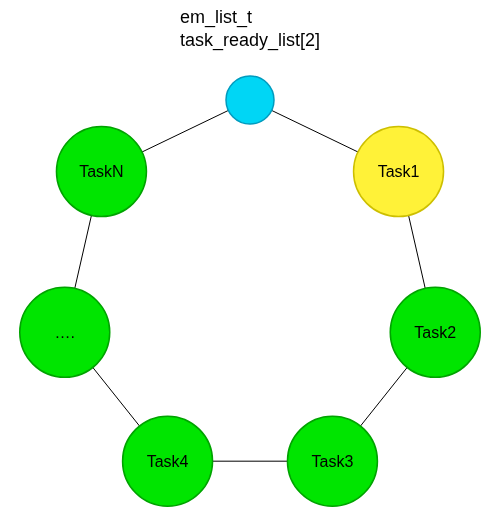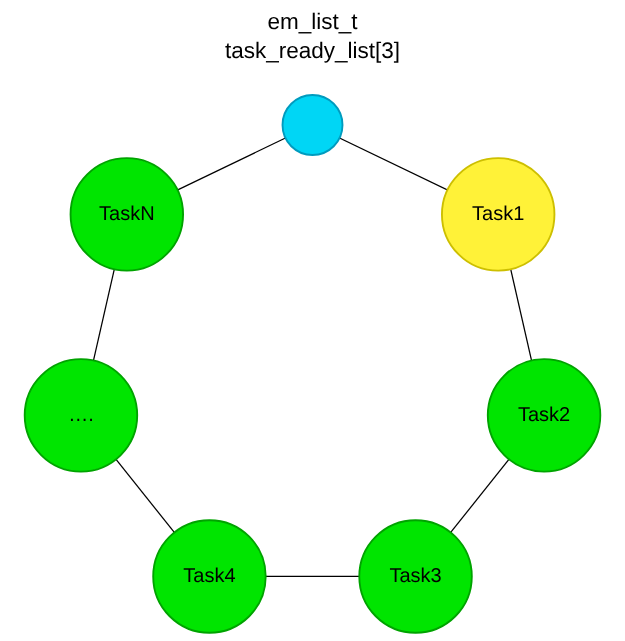--- a/index.html
+++ b/index.html
@@ -11,33 +11,33 @@
       font-family: Arial, sans-serif;
     }
     svg {
       display: block;
     }
     .title-block {
       position: absolute;
       left: 50%;
       transform: translateX(-50%);
       top: 6px;
-      text-align: center;
+      text-align: left;
       font-size: 18px;
       line-height: 1.25;
       color: #000;
       white-space: nowrap;
     }
   </style>
 </head>
 <body>
 
 <div class="title-block">
   <div>em_list_t</div>
-  <div>task_ready_list[3]</div>
+  <div>task_ready_list[2]</div>
 </div>
 
 <svg id="diagram" width="500" height="513">
     <g>
       <line x1="250.00" y1="100.00" x2="398.55" y2="171.54" stroke="#000000" stroke-width="1"></line>
       <line x1="398.55" y1="171.54" x2="435.24" y2="332.28" stroke="#000000" stroke-width="1"></line>
       <line x1="435.24" y1="332.28" x2="332.44" y2="461.18" stroke="#000000" stroke-width="1"></line>
       <line x1="332.44" y1="461.18" x2="167.56" y2="461.18" stroke="#000000" stroke-width="1"></line>
       <line x1="167.56" y1="461.18" x2="64.76" y2="332.28" stroke="#000000" stroke-width="1"></line>
       <line x1="64.76" y1="332.28" x2="101.45" y2="171.54" stroke="#000000" stroke-width="1"></line>

